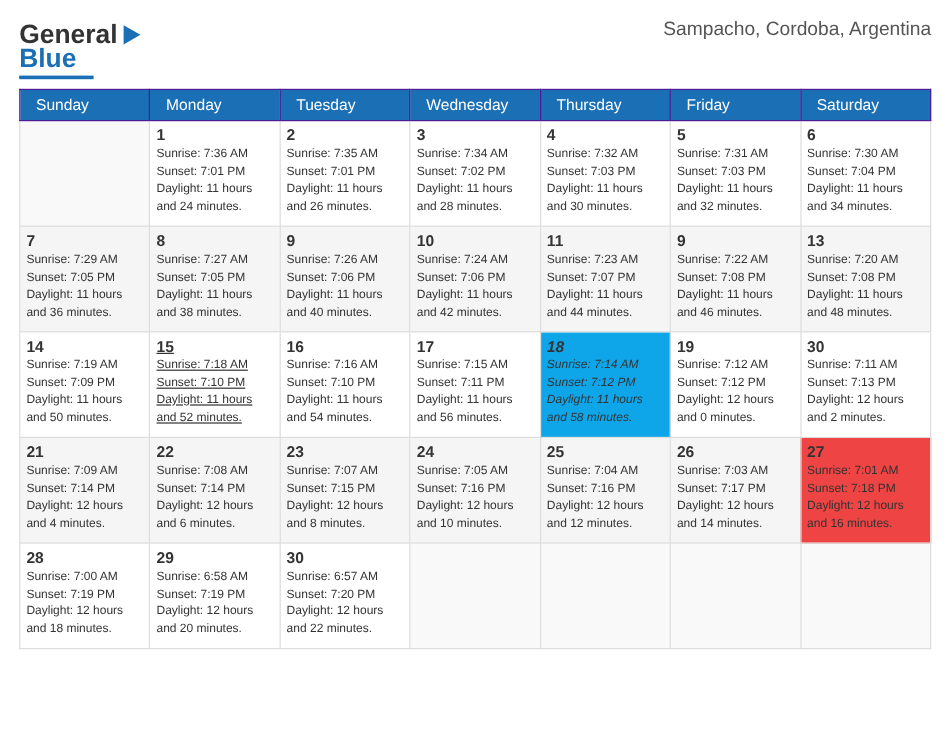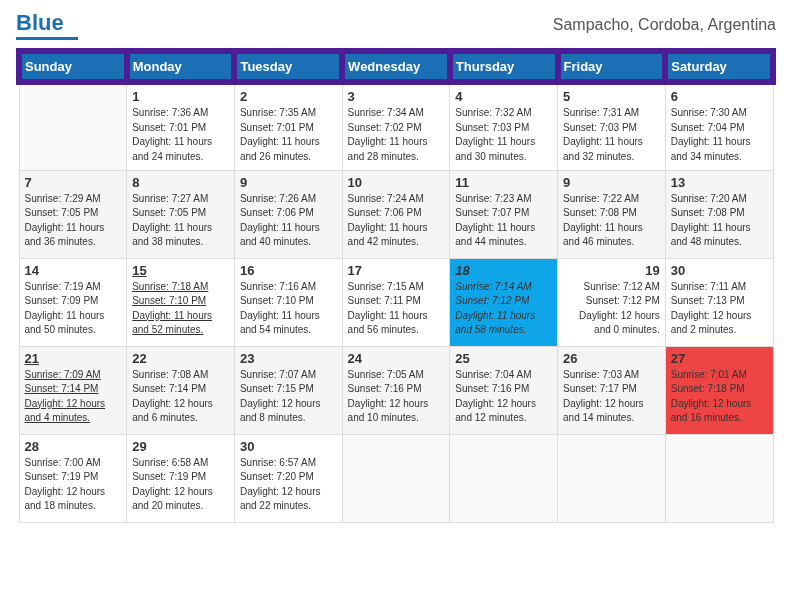--- a/index.html
+++ b/index.html
@@ -36,24 +36,24 @@
     }
     .calendar {
       width: 100%;
       border-collapse: collapse;
       border: 1px solid #ccc;
     }
     .calendar th {
       background: #1a6fb5;
       color: #fff;
       font-size: 13px;
-      font-weight: bold;
-      padding: 5px 3px;
+      font-weight: normal;
+      padding: 5px 13px;
       text-align: left;
-      border: 6px solid #4c1d95;
+      border: 1px solid #4c1d95;
     }
     .calendar td {
       vertical-align: top;
       border: 1px solid #ddd;
       padding: 4px 5px;
       font-size: 10.5px;
       color: #333;
       width: calc(100% / 7);
       min-height: 80px;
       height: 88px;
@@ -71,20 +71,26 @@
     }
     .empty-cell {
       background: #f9f9f9;
     }
   </style>
 </head>
 <body>
 
 <div class="header">
   <div class="logo">
+    <div style="display:flex; align-items:center;">
+      <span style="font-size:22px; font-weight:bold; color:#333;">General</span>
+      <svg width="22" height="22" viewBox="0 0 22 22" style="margin-left:1px;">
+        <polygon points="4,3 18,11 4,19" fill="#1a6fb5"></polygon>
+      </svg>
+    </div>
     <div style="font-size:22px; font-weight:bold; color:#1a6fb5; line-height:1; margin-top:-4px;">Blue</div>
     <div style="width:62px; height:3px; background:#1a6fb5; margin-top:3px;"></div>
   </div>
   <div class="title-block">
     <div class="location-title">Sampacho, Cordoba, Argentina</div>
   </div>
 </div>
 
 <table class="calendar">
   <thead>
@@ -170,31 +176,31 @@
           <div class="day-info">Sunrise: 7:16 AM<br>Sunset: 7:10 PM<br>Daylight: 11 hours and 54 minutes.</div>
         </td>
         <td style="background: rgb(255, 255, 255);">
           <div class="day-num">17</div>
           <div class="day-info">Sunrise: 7:15 AM<br>Sunset: 7:11 PM<br>Daylight: 11 hours and 56 minutes.</div>
         </td>
         <td style="background: #0ea5e9; font-style: italic;">
           <div class="day-num">18</div>
           <div class="day-info">Sunrise: 7:14 AM<br>Sunset: 7:12 PM<br>Daylight: 11 hours and 58 minutes.</div>
         </td>
-        <td style="background: rgb(255, 255, 255); text-align: right;">
+        <td style="background: rgb(255, 255, 255);">
           <div class="day-num">19</div>
           <div class="day-info">Sunrise: 7:12 AM<br>Sunset: 7:12 PM<br>Daylight: 12 hours and 0 minutes.</div>
         </td>
         <td style="background: rgb(255, 255, 255);">
           <div class="day-num">30</div>
           <div class="day-info">Sunrise: 7:11 AM<br>Sunset: 7:13 PM<br>Daylight: 12 hours and 2 minutes.</div>
         </td>
       </tr>
       <tr>
-        <td style="background: rgb(245, 245, 245); text-decoration: underline;">
+        <td style="background: rgb(245, 245, 245);">
           <div class="day-num">21</div>
           <div class="day-info">Sunrise: 7:09 AM<br>Sunset: 7:14 PM<br>Daylight: 12 hours and 4 minutes.</div>
         </td>
         <td style="background: rgb(245, 245, 245);">
           <div class="day-num">22</div>
           <div class="day-info">Sunrise: 7:08 AM<br>Sunset: 7:14 PM<br>Daylight: 12 hours and 6 minutes.</div>
         </td>
         <td style="background: rgb(245, 245, 245);">
           <div class="day-num">23</div>
           <div class="day-info">Sunrise: 7:07 AM<br>Sunset: 7:15 PM<br>Daylight: 12 hours and 8 minutes.</div>

